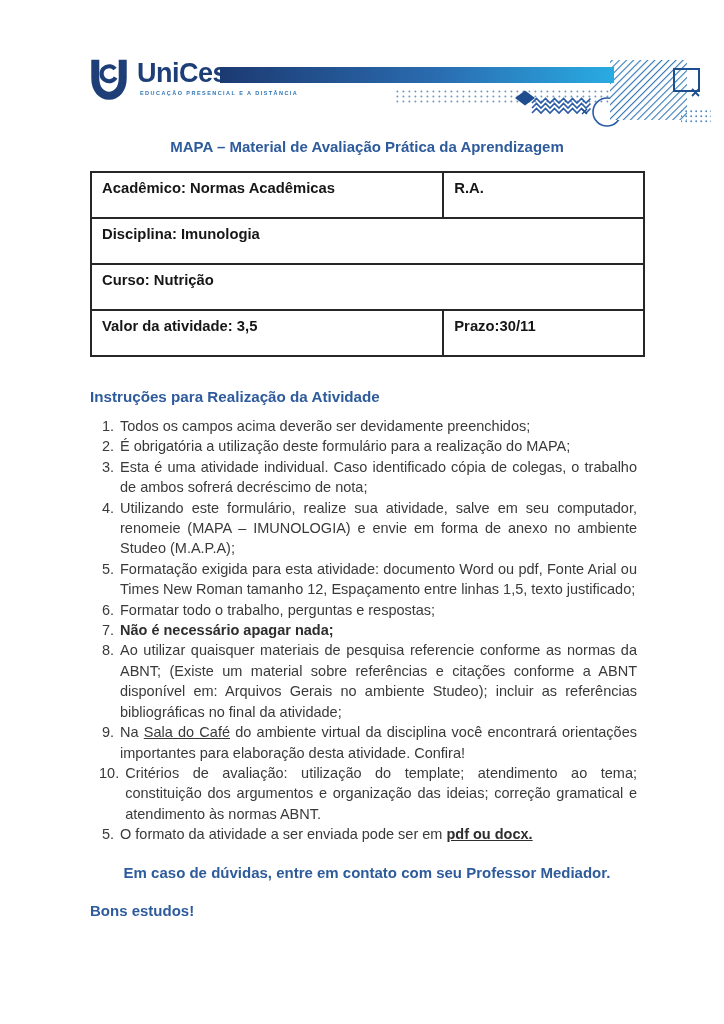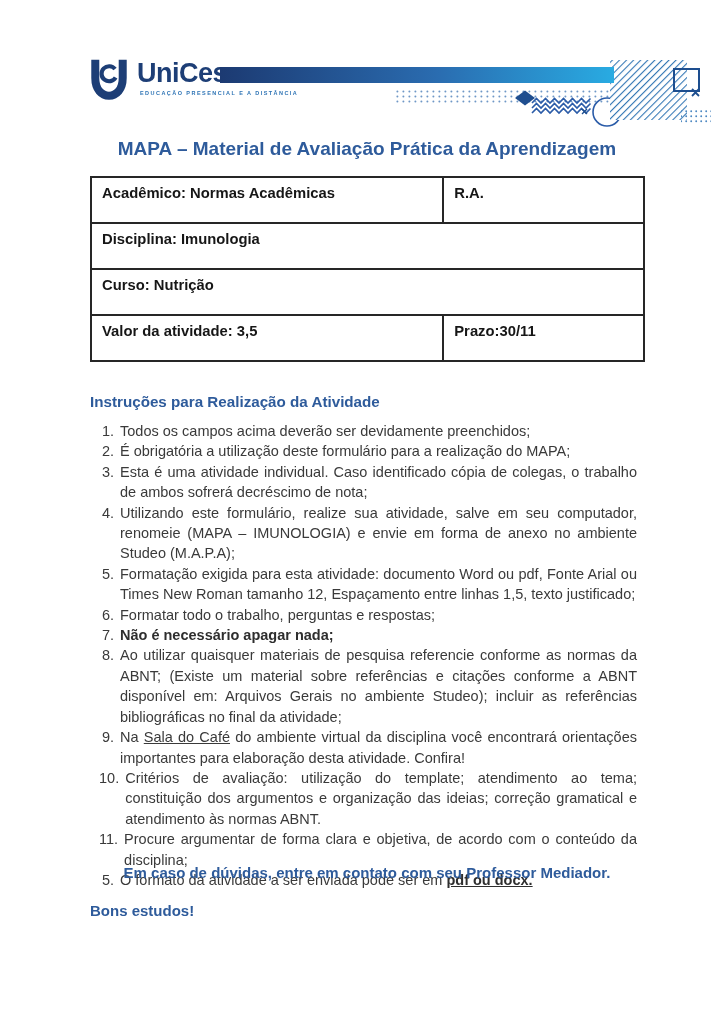--- a/index.html
+++ b/index.html
@@ -16,21 +16,21 @@
   .tagline{font-size:5.5px;font-weight:bold;color:#2e74b5;letter-spacing:1.45px;margin-top:3px;padding-left:3px;white-space:nowrap;}
   .banner{
     position:absolute;left:220px;top:67px;width:394px;height:16px;z-index:2;
     background:linear-gradient(90deg,#1c3a72 0%,#2a6cb0 55%,#29abe2 100%);
   }
   .deco{position:absolute;left:390px;top:56px;z-index:1;}
   
   .content{position:absolute;left:0;top:0;width:724px;}
   .doc-title{
     margin-top:138px;padding:0 80px 0 90px;text-align:center;
-    font-size:19px;font-weight:bold;color:#2e5b9b;
+    font-size:15px;font-weight:bold;color:#2e5b9b;
   }
   .info-table-wrap{padding:0 79px 4px 90px;margin-top:16px;}
   table.info{border-collapse:collapse;width:100%;table-layout:fixed;}
   table.info td{
     border:2px solid #262626;height:37px;vertical-align:top;
     padding:7px 4px 0 10px;font-size:14.8px;font-weight:bold;color:#161616;
   }
   .sec-heading{
     margin-top:27px;padding:0 52px 0 90px;
     font-size:15.2px;font-weight:bold;color:#2e5b9b;
@@ -175,24 +175,20 @@
         </li>
         <li>
           <span class="num">9.</span>
           <div class="txt"><span>Na </span><span class="u">Sala do Café</span><span> do ambiente virtual da disciplina você encontrará orientações importantes para elaboração desta atividade. Confira!</span></div>
         </li>
         <li>
           <span class="num">10.</span>
           <div class="txt"><span>Critérios de avaliação: utilização do template; atendimento ao tema; constituição dos argumentos e organização das ideias; correção gramatical e atendimento às normas ABNT.</span></div>
         </li>
         <li>
-          <span class="num">11.</span>
-          <div class="txt"><span>Procure argumentar de forma clara e objetiva, de acordo com o conteúdo da disciplina;</span></div>
-        </li>
-        <li>
           <span class="num">5.</span>
           <div class="txt"><span>O formato da atividade a ser enviada pode ser em </span><span class="b u">pdf ou docx.</span></div>
         </li>
       </ol>
 
   </div>
 
   <div class="footer-contact">Em caso de dúvidas, entre em contato com seu Professor Mediador.</div>
   <div class="footer-closing">Bons estudos!</div>
 

